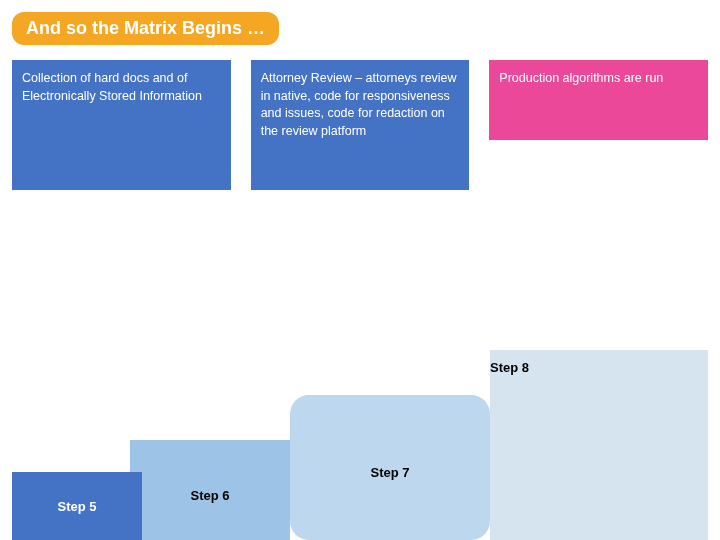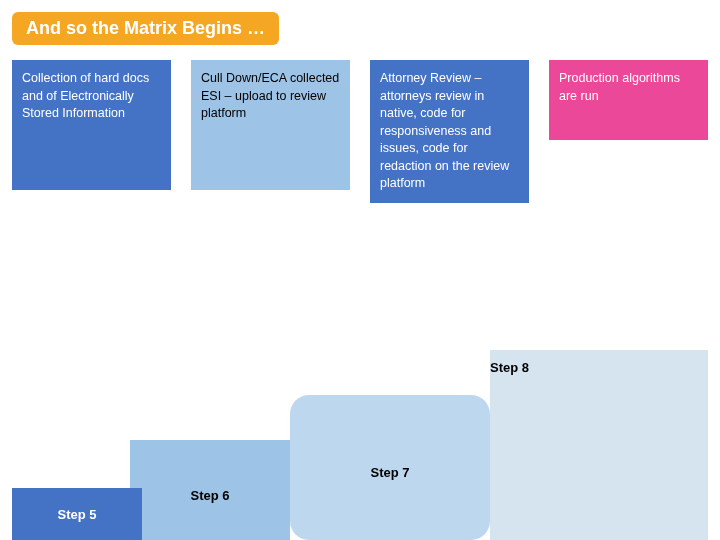--- a/index.html
+++ b/index.html
@@ -14,21 +14,21 @@
 
     .title-bar {
       position: absolute;
       top: 12px;
       left: 12px;
       background: #f5a623;
       color: #ffffff;
       font-size: 18px;
       font-weight: bold;
       padding: 6px 14px;
-      border-radius: 6px;
+      border-radius: 12px;
     }
 
     .info-boxes {
       position: absolute;
       top: 60px;
       left: 12px;
       right: 12px;
       display: flex;
       gap: 20px;
       align-items: flex-start;
@@ -67,21 +67,21 @@
       right: 0;
       height: 220px;
     }
 
     
     .step5 {
       position: absolute;
       bottom: 0;
       left: 12px;
       width: 130px;
-      height: 52px;
+      height: 68px;
       background: #4472c4;
       display: flex;
       align-items: center;
       justify-content: center;
       color: white;
       font-size: 13px;
       font-weight: bold;
     }
 
     
@@ -150,23 +150,20 @@
 <body>
 
 <div class="title-bar">And so the Matrix Begins …</div>
 
 <div class="info-boxes">
 
   <div class="info-box">
     <span>Collection of hard docs and of Electronically Stored Information</span>
   </div>
 
-  <div class="info-box light">
-    <span>Cull Down/ECA collected ESI – upload to review platform</span>
-  </div>
 
   <div class="info-box">
     <span>Attorney Review – attorneys review in native, code for responsiveness and issues, code for redaction on the review platform</span>
   </div>
 
   <div class="info-box production">
     <span>Production algorithms are run</span>
   </div>
 
 </div>

